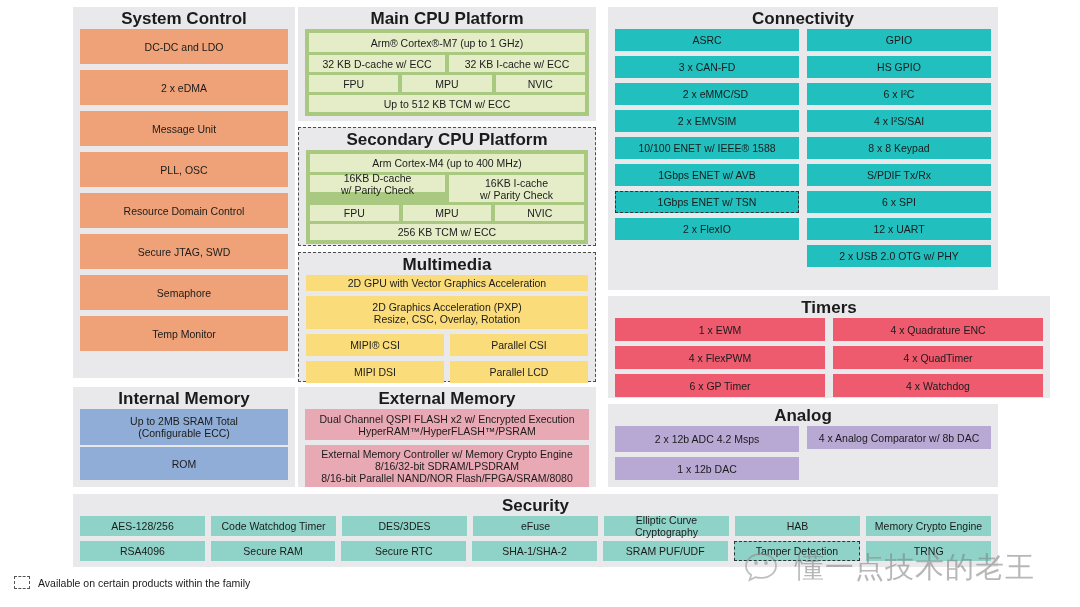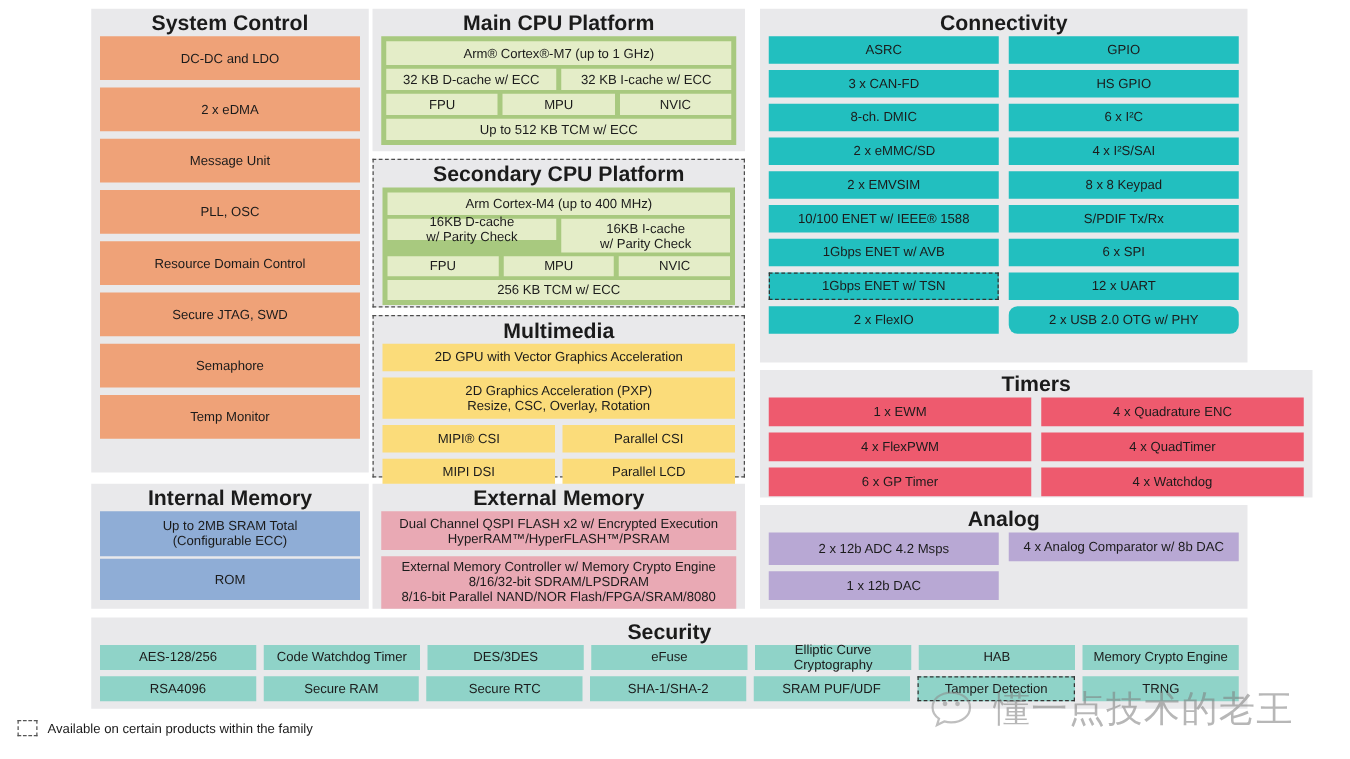--- a/index.html
+++ b/index.html
@@ -138,21 +138,21 @@
         <div class="blk" style="height:16px;">MPU</div>
         <div class="blk" style="height:16px;">NVIC</div>
       </div>
       <div class="blk" style="height:16px;">256 KB TCM w/ ECC</div>
     </div>
   </div>
 
   <div class="panel dashed" style="left:298px; top:252px; width:298px; height:130px;">
     <div class="panel-title">Multimedia</div>
     <div class="stack" style="gap:5px;">
-      <div class="blk yellow" style="height:22px;">2D GPU with Vector Graphics Acceleration</div>
+      <div class="blk yellow" style="height:16px;">2D GPU with Vector Graphics Acceleration</div>
       <div class="blk yellow" style="height:33px;">2D Graphics Acceleration (PXP)
 Resize, CSC, Overlay, Rotation</div>
       <div class="grid2">
         <div class="blk yellow" style="flex:1;height:22px;">MIPI® CSI</div>
         <div class="blk yellow" style="flex:1;height:22px;">Parallel CSI</div>
       </div>
       <div class="grid2">
         <div class="blk yellow" style="flex:1;height:22px;">MIPI DSI</div>
         <div class="blk yellow" style="flex:1;height:22px;">Parallel LCD</div>
       </div>
@@ -169,38 +169,37 @@
 8/16-bit Parallel NAND/NOR Flash/FPGA/SRAM/8080</div>
     </div>
   </div>
 
   <div class="panel" style="left:608px; top:7px; width:390px; height:283px;">
     <div class="panel-title">Connectivity</div>
     <div class="grid2" style="gap:8px;">
       <div class="col" style="gap:5px;">
         <div class="blk teal" style="height:22px;">ASRC</div>
         <div class="blk teal" style="height:22px;">3 x CAN-FD</div>
-        <div class="blk teal" style="height:22px;">8-ch. DMIC</div>
         <div class="blk teal" style="height:22px;padding-left:19px;">2 x eMMC/SD</div>
         <div class="blk teal" style="height:22px;">2 x EMVSIM</div>
         <div class="blk teal" style="height:22px;">10/100 ENET w/ IEEE® 1588</div>
         <div class="blk teal" style="height:22px;">1Gbps ENET w/ AVB</div>
         <div class="blk teal dashed" style="height:22px;">1Gbps ENET w/ TSN</div>
         <div class="blk teal" style="height:22px;">2 x FlexIO</div>
       </div>
       <div class="col" style="gap:5px;">
         <div class="blk teal" style="height:22px;">GPIO</div>
         <div class="blk teal" style="height:22px;">HS GPIO</div>
         <div class="blk teal" style="height:22px;">6 x I²C</div>
         <div class="blk teal" style="height:22px;">4 x I²S/SAI</div>
         <div class="blk teal" style="height:22px;">8 x 8 Keypad</div>
         <div class="blk teal" style="height:22px;">S/PDIF Tx/Rx</div>
         <div class="blk teal" style="height:22px;">6 x SPI</div>
         <div class="blk teal" style="height:22px;">12 x UART</div>
-        <div class="blk teal" style="height:22px;border-radius:7px;">2 x USB 2.0 OTG w/ PHY</div>
+        <div class="blk teal" style="height:22px;">2 x USB 2.0 OTG w/ PHY</div>
       </div>
     </div>
   </div>
 
   <div class="panel" style="left:608px; top:296px; width:442px; height:102px;">
     <div class="panel-title">Timers</div>
     <div class="grid2" style="gap:8px;">
       <div class="col" style="gap:5px;">
         <div class="blk red" style="height:23px;">1 x EWM</div>
         <div class="blk red" style="height:23px;">4 x FlexPWM</div>

